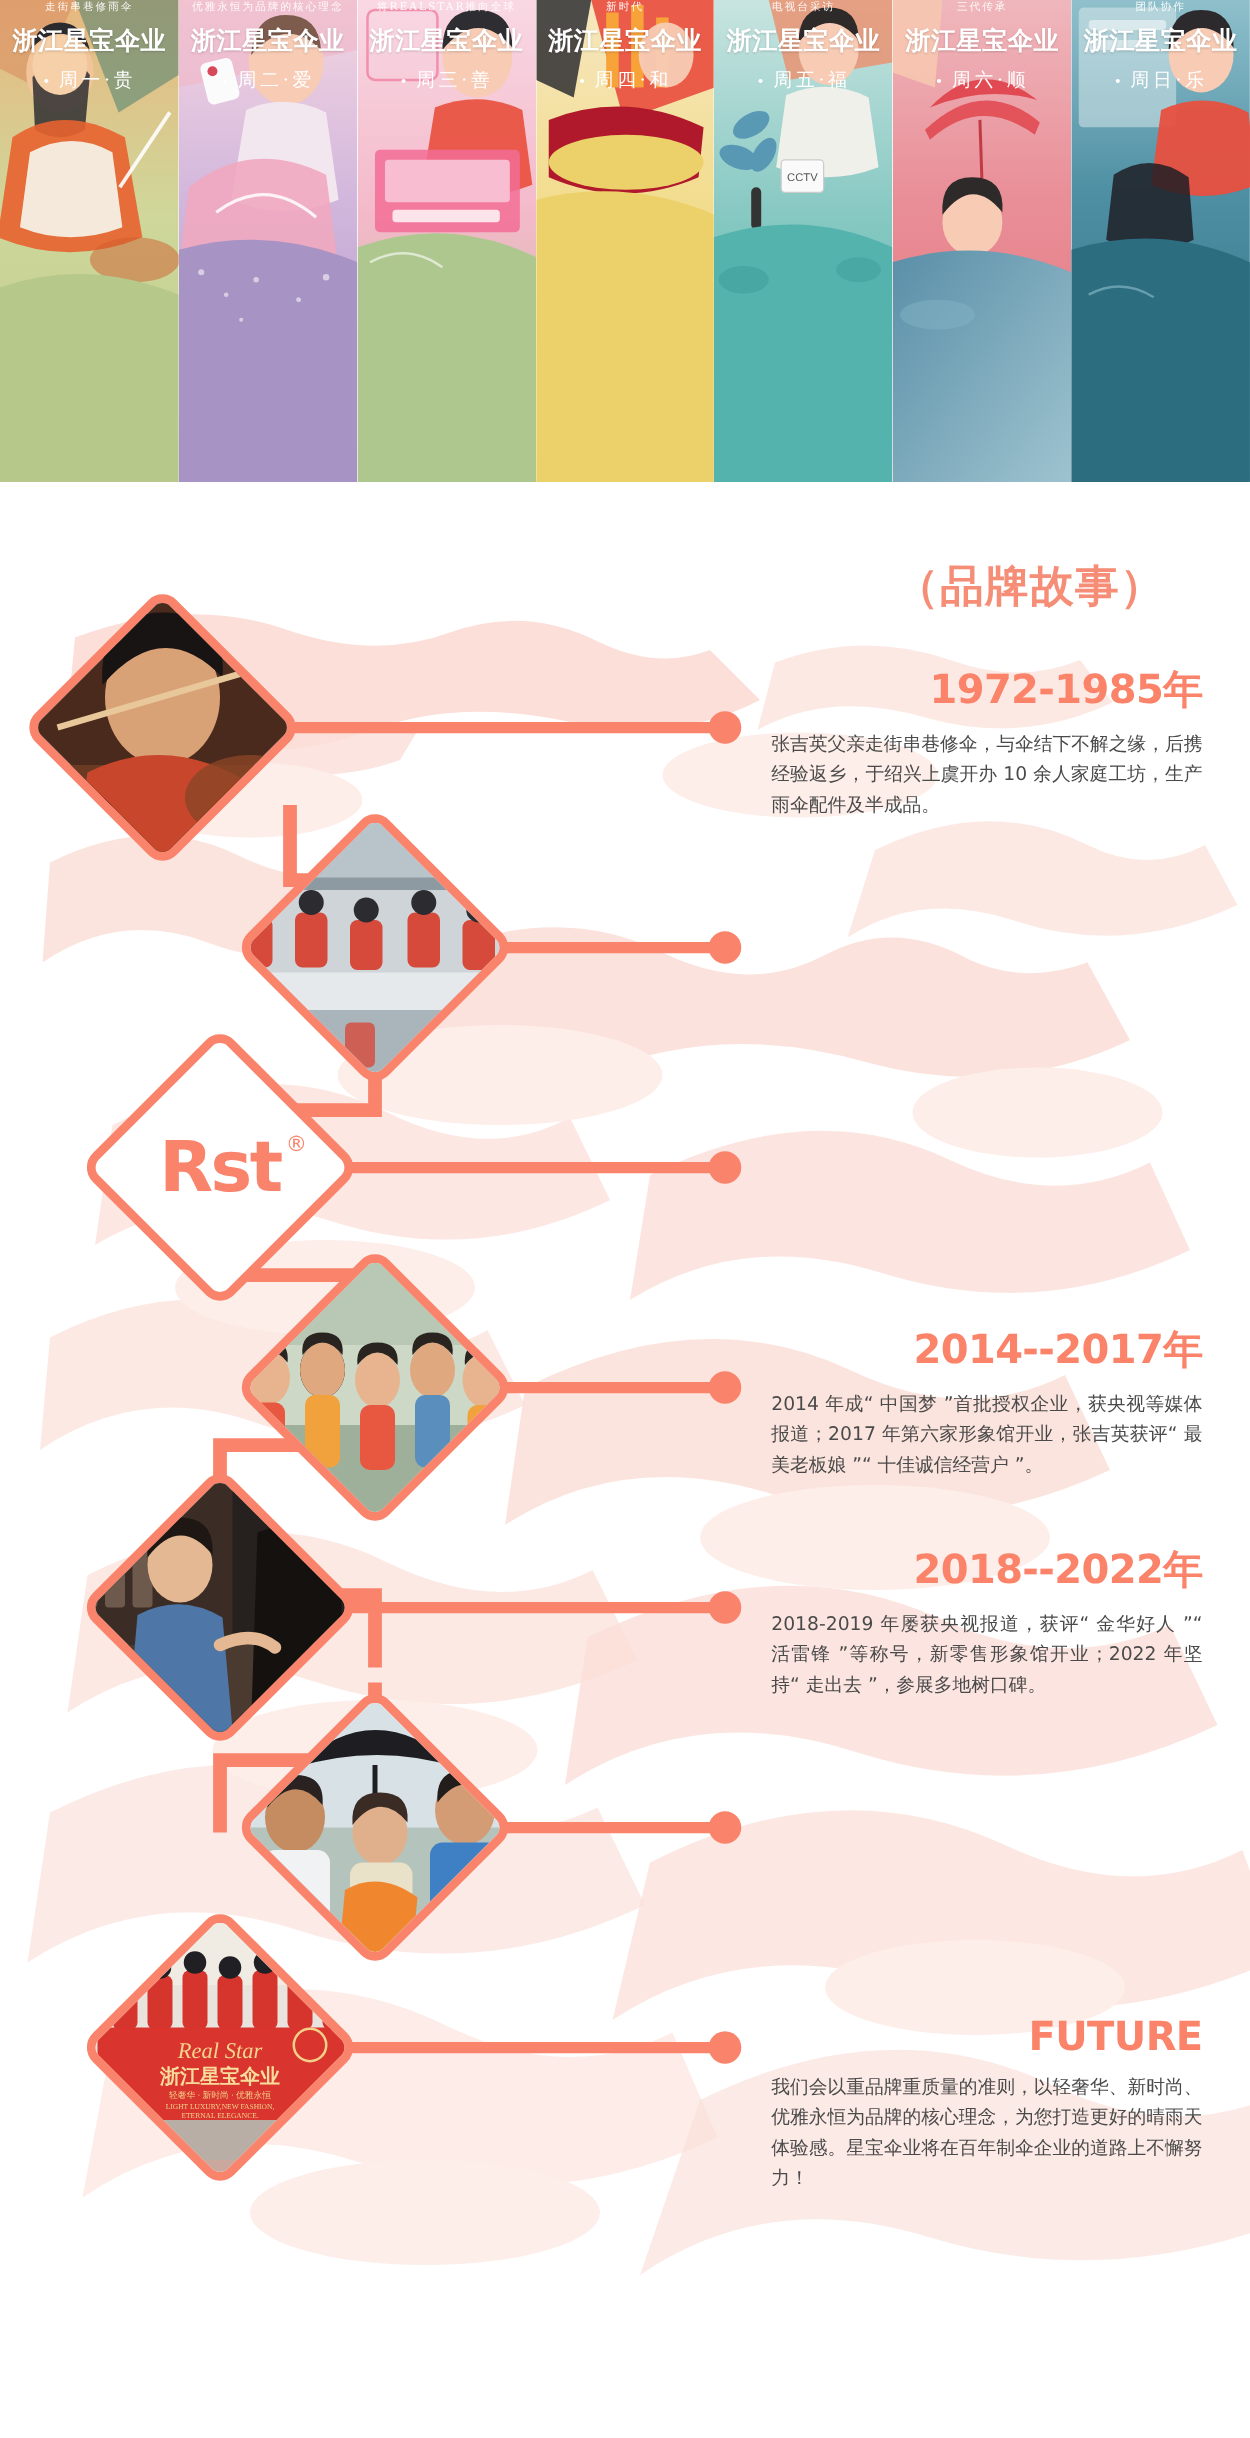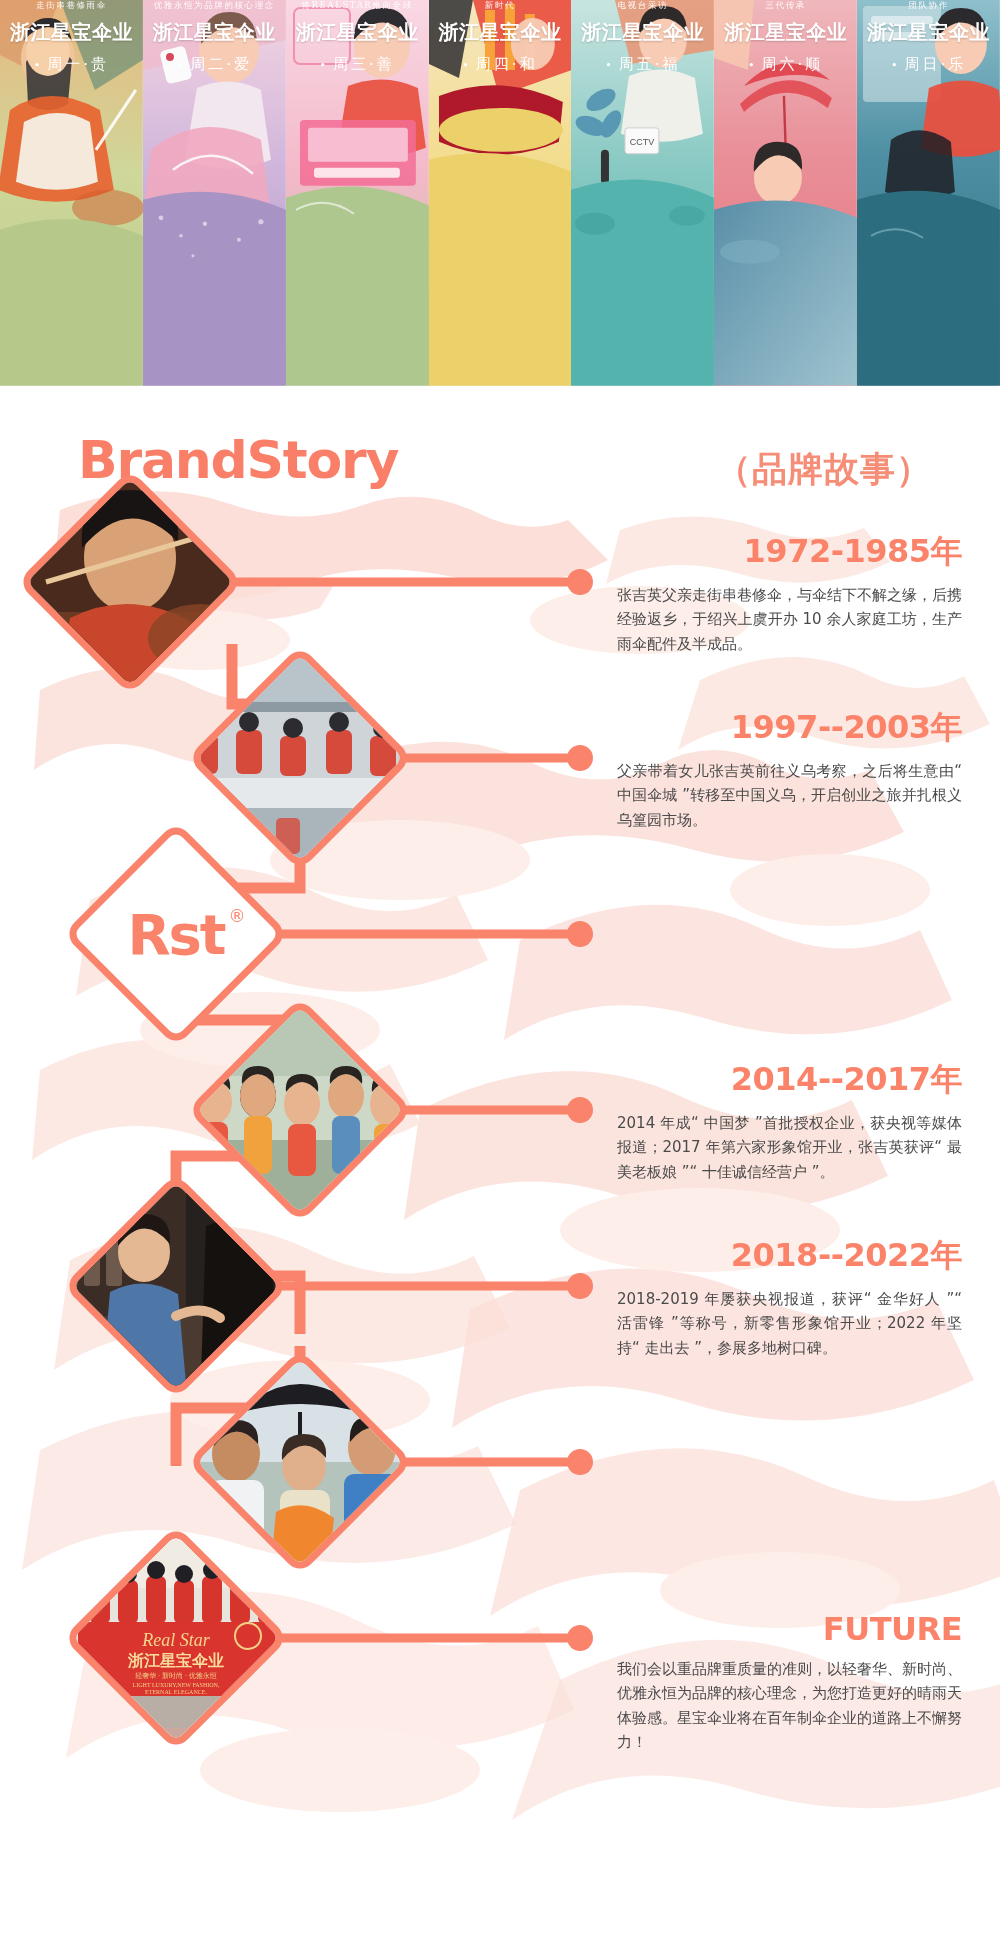--- a/index.html
+++ b/index.html
@@ -415,21 +415,20 @@
       <div class="panel-caption">
         <div class="cap-sub">团队协作</div>
         <div class="cap-main">浙江星宝伞业</div>
         <div class="cap-day"><span class="dot">•</span><span>周日·乐</span></div>
       </div>
     </div>
 
   </div>
 
   <div id="story-head">
-    <div id="brandstory-title">BrandStory</div>
     <div id="brandstory-sub">（品牌故事）</div>
   </div>
 
   <svg id="map-watermark" viewBox="0 0 1000 1480" preserveAspectRatio="none">
     <g fill="#fbdfd8">
       <path d="M60 40 q90 -34 170 -6 q70 24 130 2 q60 -22 120 8 q46 22 88 6 l40 40 q-70 36 -150 18 q-90 -20 -160 6 q-80 30 -150 4 q-60 -22 -96 4 Z"></path>
       <path d="M120 110 q70 -26 130 -4 q48 18 88 2 l-18 30 q-60 22 -120 2 q-52 -18 -96 6 Z" opacity=".8"></path>
       <path d="M620 60 q70 -26 140 -2 q56 20 104 0 l26 34 q-72 34 -150 12 q-76 -22 -134 10 Z" opacity=".7"></path>
       <path d="M40 220 q80 -40 150 -6 q60 30 96 4 l20 56 q-66 38 -140 10 q-70 -26 -132 16 Z" opacity=".85"></path>
       <path d="M330 300 q110 -52 200 -8 q70 34 130 2 q56 -30 116 4 q44 20 94 2 l34 62 q-100 48 -210 18 q-120 -34 -220 10 q-92 40 -160 -4 Z" opacity=".9"></path>
@@ -653,24 +652,20 @@
           <text x="120" y="176" font-size="6" fill="#f3d08a" text-anchor="middle" font-family="serif">ETERNAL ELEGANCE.</text>
         </svg>
       </div>
     </div>
 
     <div class="entry" style="top:14px;">
       <div class="entry-year">1972-1985年</div>
       <div class="entry-body">张吉英父亲走街串巷修伞，与伞结下不解之缘，后携经验返乡，于绍兴上虞开办 10 余人家庭工坊，生产雨伞配件及半成品。</div>
     </div>
 
-    <div class="entry" style="top:190px;">
-      <div class="entry-year">1997--2003年</div>
-      <div class="entry-body">父亲带着女儿张吉英前往义乌考察，之后将生意由“ 中国伞城 ”转移至中国义乌，开启创业之旅并扎根义乌篁园市场。</div>
-    </div>
 
 
     <div class="entry" style="top:542px;">
       <div class="entry-year">2014--2017年</div>
       <div class="entry-body">2014 年成“ 中国梦 ”首批授权企业，获央视等媒体报道；2017 年第六家形象馆开业，张吉英获评“ 最美老板娘 ”“ 十佳诚信经营户 ”。</div>
     </div>
 
     <div class="entry" style="top:718px;">
       <div class="entry-year">2018--2022年</div>
       <div class="entry-body">2018-2019 年屡获央视报道，获评“ 金华好人 ”“ 活雷锋 ”等称号，新零售形象馆开业；2022 年坚持“ 走出去 ”，参展多地树口碑。</div>

